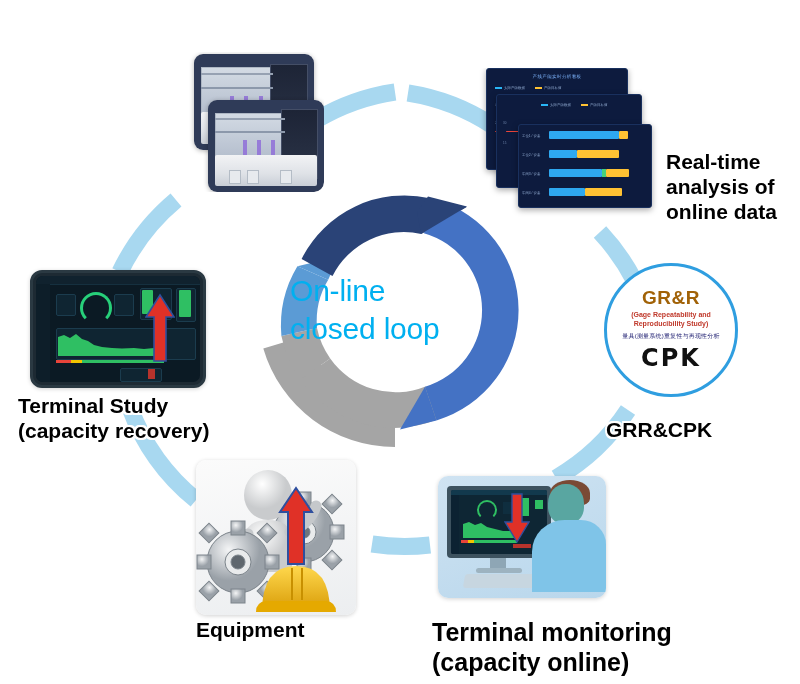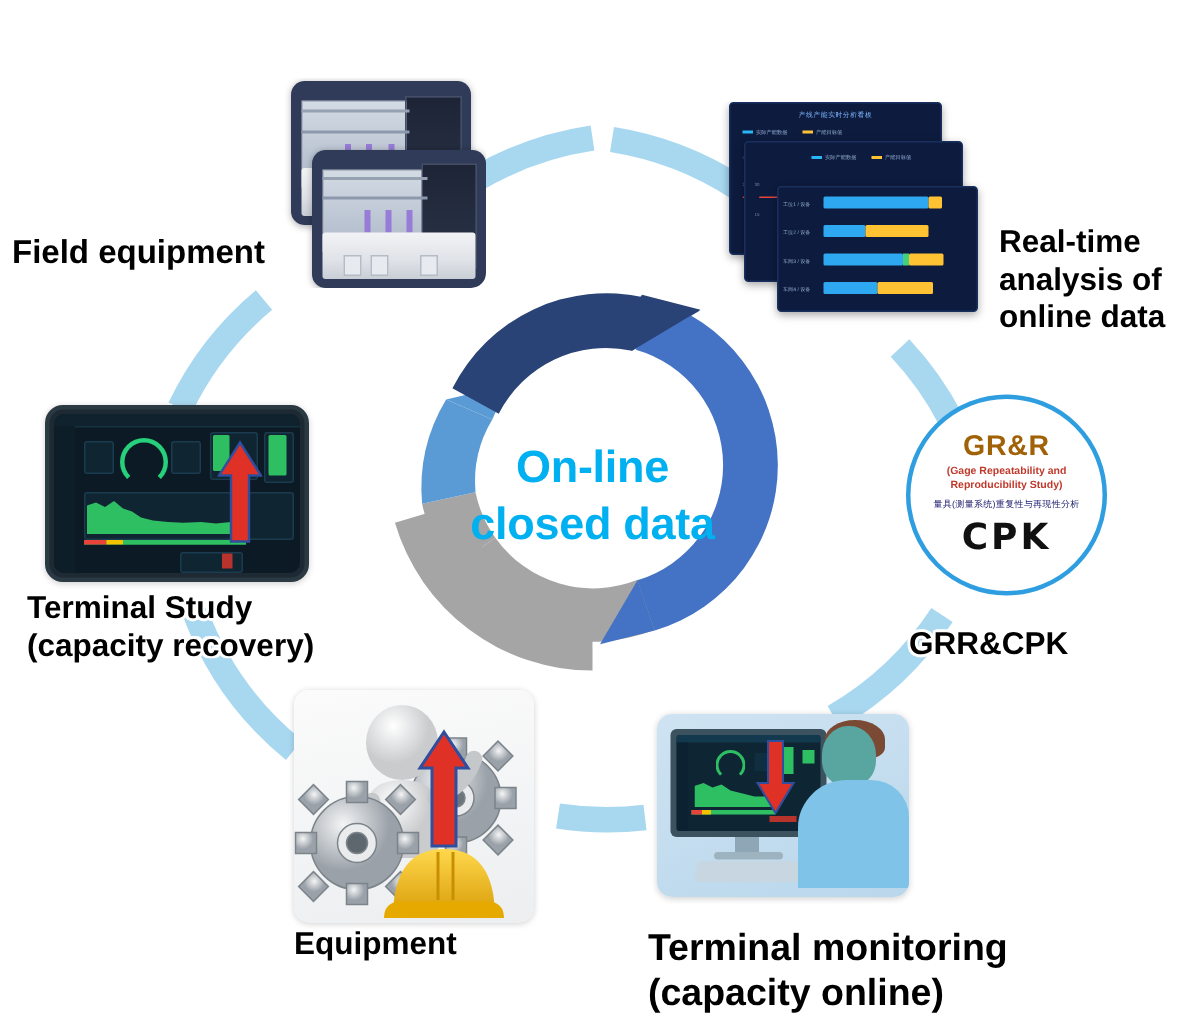--- a/index.html
+++ b/index.html
@@ -12,24 +12,23 @@
   }
   .stage{position:absolute;inset:0;}
 
   
   .arc-layer{position:absolute;inset:0;z-index:1;}
 
   
   .ring-wrap{position:absolute;left:245px;top:160px;width:300px;height:300px;z-index:3;}
   .center-text{
     position:absolute;left:50%;top:50%;transform:translate(-50%,-50%);
-    width:210px;text-align:center;
-    color:#00B0F0;font-weight:bold;font-size:30px;line-height:1.28;
+    width:210px;text-align:left;
+    color:#00B0F0;font-weight:normal;font-size:30px;line-height:1.28;
     letter-spacing:-0.2px;
-    margin-top:22px;
   }
 
   
   .card{position:absolute;border-radius:10px;overflow:hidden;z-index:4;
         box-shadow:0 1px 4px rgba(0,0,0,.18);}
 
   
   #field-equipment{left:184px;top:52px;width:140px;height:140px;background:transparent;box-shadow:none;}
   .mach{position:absolute;border-radius:9px;overflow:hidden;
         background:linear-gradient(160deg,#2c3550 0%,#3a4straight 0%,#33405e 40%,#2b3650 100%);
@@ -169,21 +168,21 @@
       <path fill="#2A4377" d="M 185.0 38.3 L 221.6 47.0 L 176.3 73.9 Z"></path>
 
       <path fill="#4472C4" d="M 190.0 39.6 A 115 115 0 0 1 191.5 260.4 L 180.0 226.8 A 80 80 0 0 0 178.9 73.2 Z"></path>
       <path fill="#4472C4" d="M 191.5 260.4 L 155.0 269.5 L 180.0 226.8 Z"></path>
 
       <path fill="#2A4377" d="M 183 36.5 L 222 46.5 L 176 74 L 172 52 Z"></path>
     </svg>
 
     <div class="center-text">
       <div>On-line</div>
-      <div>closed data</div>
+      <div>closed loop</div>
     </div>
   </div>
 
   <div class="card" id="field-equipment">
     <div class="mach mach-a">
       <div class="mach-body"></div>
       <div class="mach-glass"></div>
       <div class="mach-rack"></div>
       <div class="mach-rail"></div>
       <div class="mach-rail2"></div>
@@ -398,23 +397,20 @@
   <div id="grr-cpk">
     <div class="grr-title">GR&amp;R</div>
     <div class="grr-sub">
       <div>(Gage Repeatability and</div>
       <div>Reproducibility Study)</div>
     </div>
     <div class="grr-cn">量具(测量系统)重复性与再现性分析</div>
     <div class="grr-cpk">CPK</div>
   </div>
 
-  <div class="lbl" id="label-field-equipment">
-    <div>Field equipment</div>
-  </div>
 
   <div class="lbl" id="label-realtime">
     <div>Real-time</div>
     <div>analysis of</div>
     <div>online data</div>
   </div>
 
   <div class="lbl" id="label-grrcpk">
     <div>GRR&amp;CPK</div>
   </div>

